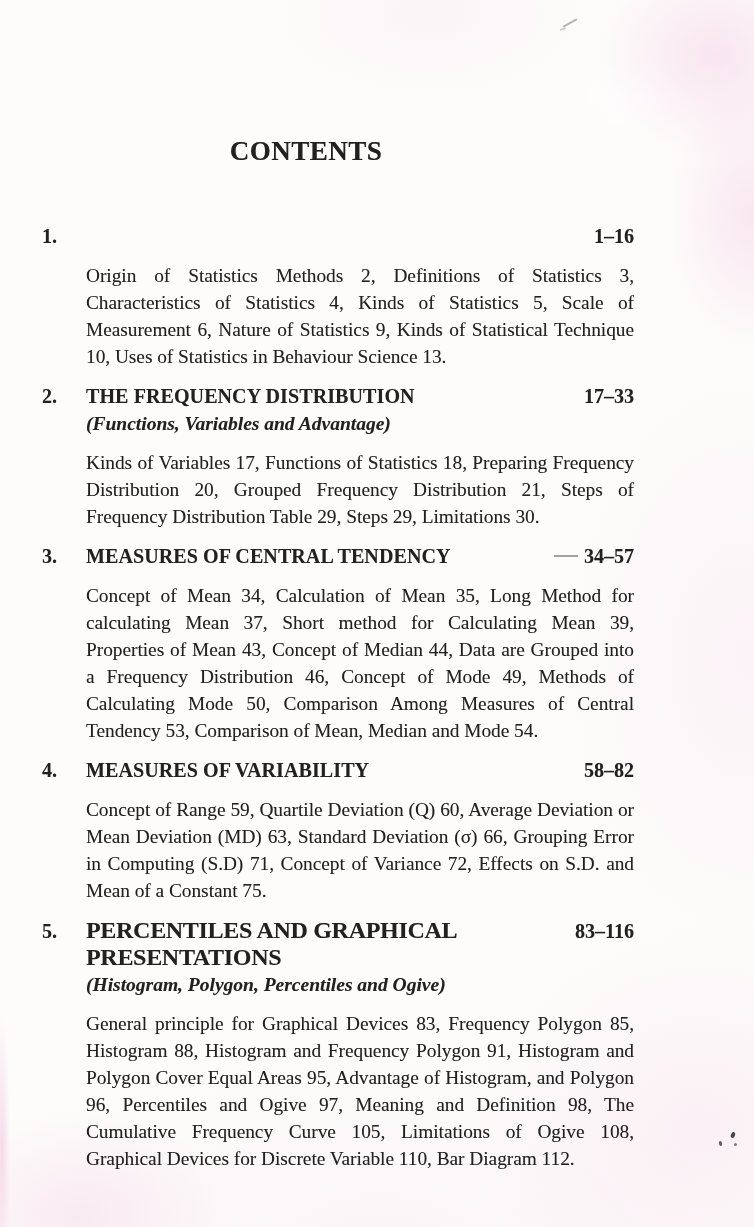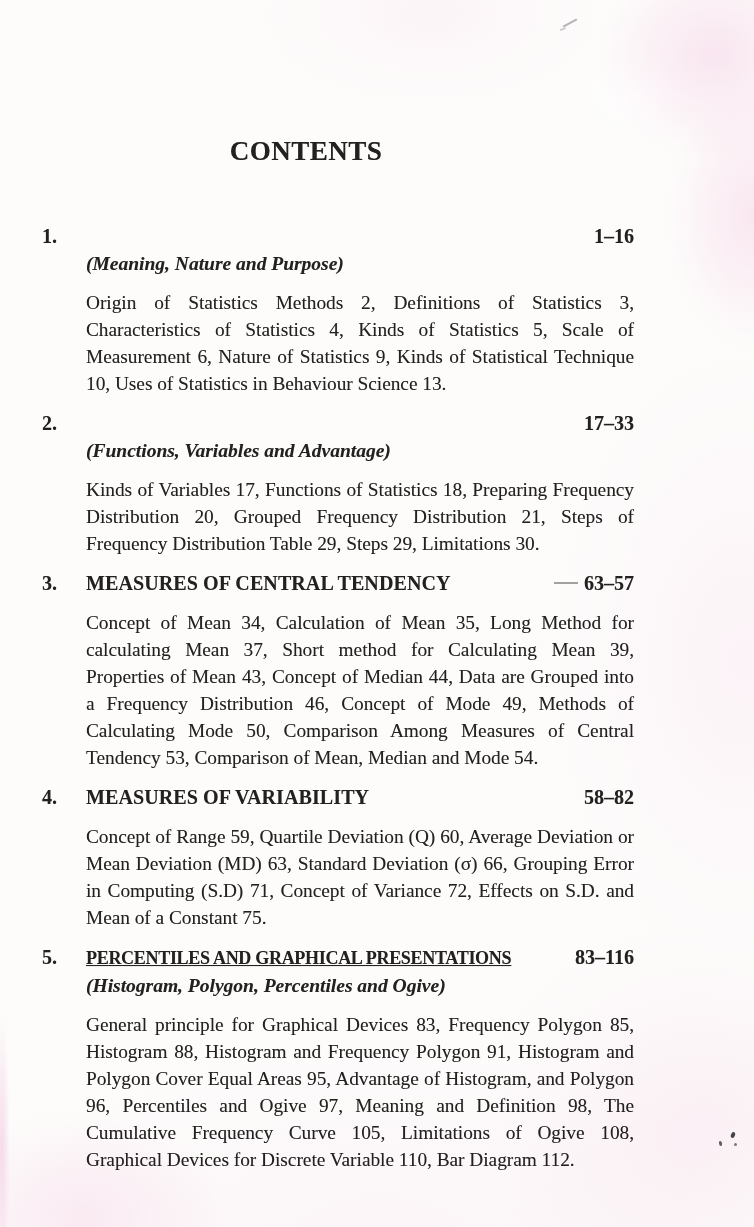--- a/index.html
+++ b/index.html
@@ -26,21 +26,21 @@
   h1.title{
     margin:0 0 56px 0;text-align:center;transform:translateX(-32px);
     font-size:27px;font-weight:bold;letter-spacing:.5px;
     text-shadow:.3px .3px 0 rgba(25,25,25,.45);
   }
   .toc-section{margin:0 0 13px 0;}
   .head{display:flex;align-items:baseline;font-weight:bold;font-size:20px;line-height:27px;}
   .head .num{flex:0 0 44px;}
   .head .ttl{flex:1 1 auto;letter-spacing:.1px;}
   .head .pgs{flex:0 0 auto;margin-left:auto;padding-left:10px;white-space:nowrap;}
-  .toc-section.tight .head .ttl{font-size:18px;letter-spacing:-.3px;text-decoration:underline;}
+  .toc-section.tight .head .ttl{font-size:24px;letter-spacing:-.3px;}
   .sub{margin-left:44px;font-weight:bold;font-style:italic;font-size:19.5px;line-height:27px;}
   .topics{margin:12px 0 0 44px;font-size:19.3px;line-height:27px;text-align:justify;}
   .head,.sub,.topics{text-shadow:.25px .25px 0 rgba(30,30,30,.30);}
   
   .toc-section.dash-artifact .pgs::before{
     content:"";display:inline-block;width:24px;height:2px;margin:0 6px 4px 0;
     background:rgba(75,70,66,.5);vertical-align:middle;
   }
   
   .scratch{
@@ -67,38 +67,38 @@
 <div class="content">
   <h1 class="title">CONTENTS</h1>
 
   <main>
 
     <section class="toc-section">
       <div class="head">
         <span class="num">1.</span>
         <span class="pgs">1–16</span>
       </div>
-      <div class="sub">(Meaning, Nature and Purpose)</div>
       <p class="topics">Origin of Statistics Methods 2, Definitions of Statistics 3, Characteristics of Statistics 4, Kinds of Statistics 5, Scale of Measurement 6, Nature of Statistics 9, Kinds of Statistical Technique 10, Uses of Statistics in Behaviour Science 13.</p>
     </section>
 
     <section class="toc-section">
       <div class="head">
         <span class="num">2.</span>
+        <span class="ttl">THE FREQUENCY DISTRIBUTION</span>
         <span class="pgs">17–33</span>
       </div>
       <div class="sub">(Functions, Variables and Advantage)</div>
       <p class="topics">Kinds of Variables 17, Functions of Statistics 18, Preparing Frequency Distribution 20, Grouped Frequency Distribution 21, Steps of Frequency Distribution Table 29, Steps 29, Limitations 30.</p>
     </section>
 
     <section class="toc-section dash-artifact">
       <div class="head">
         <span class="num">3.</span>
         <span class="ttl">MEASURES OF CENTRAL TENDENCY</span>
-        <span class="pgs">63–57</span>
+        <span class="pgs">34–57</span>
       </div>
       <p class="topics">Concept of Mean 34, Calculation of Mean 35, Long Method for calculating Mean 37, Short method for Calculating Mean 39, Properties of Mean 43, Concept of Median 44, Data are Grouped into a Frequency Distribution 46, Concept of Mode 49, Methods of Calculating Mode 50, Comparison Among Measures of Central Tendency 53, Comparison of Mean, Median and Mode 54.</p>
     </section>
 
     <section class="toc-section">
       <div class="head">
         <span class="num">4.</span>
         <span class="ttl">MEASURES OF VARIABILITY</span>
         <span class="pgs">58–82</span>
       </div>

